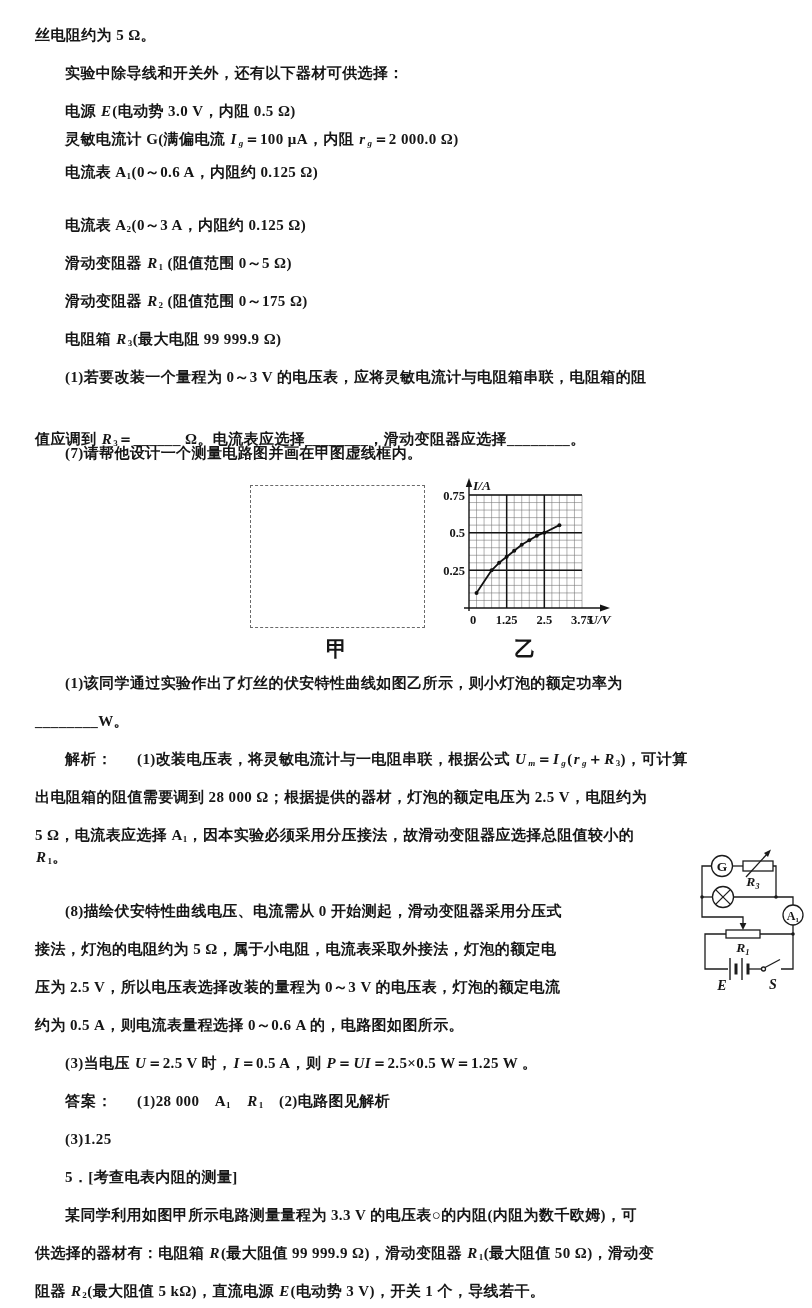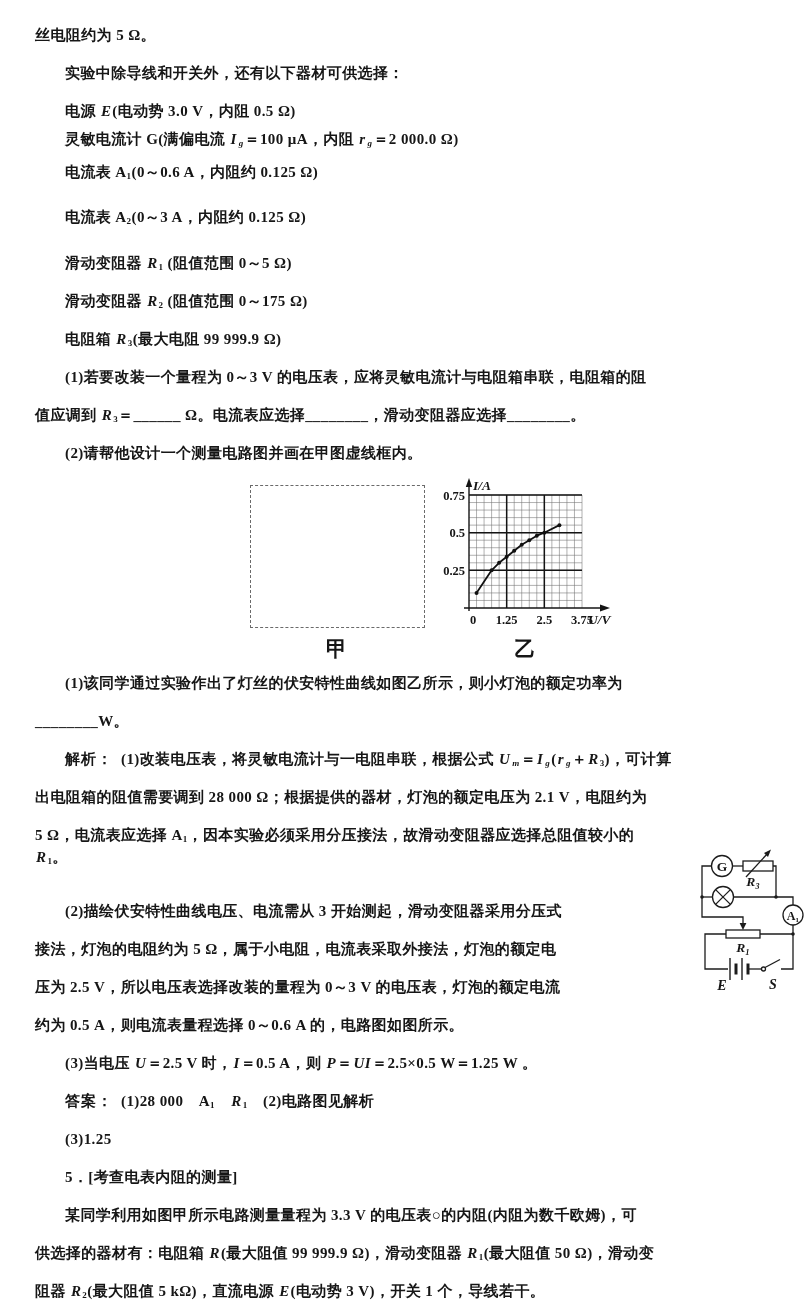--- a/index.html
+++ b/index.html
@@ -1,21 +1,21 @@
 <!DOCTYPE html>
 <html><head>
 <meta charset="utf-8">
 <style>
   html,body{margin:0;padding:0;background:#ffffff;}
   body{width:812px;height:1308px;position:relative;overflow:hidden;
        font-family:"Liberation Serif","DejaVu Serif",serif;font-weight:bold;color:#161616;}
   .ln{position:absolute;left:35px;height:38px;line-height:38px;font-size:15px;
       letter-spacing:0.4px;white-space:nowrap;}
   .ln.indent{left:65px;}
-  .lbl{font-weight:bold;letter-spacing:1px;margin-right:8px;}
+  .lbl{font-weight:bold;letter-spacing:1px;margin-right:24px;}
   sub{font-size:0.6em;vertical-align:-0.2em;line-height:0;}
   i{padding:0 1px;}
   .figure-row{position:absolute;top:478px;left:0;width:812px;height:192px;}
   .dashed-box{position:absolute;left:250px;top:7px;width:173px;height:141px;
               border:1.7px dashed #6a6a6a;background:#fff;}
   .fig-label{position:absolute;top:155px;height:32px;line-height:32px;
              font-size:21px;text-align:center;}
   #jia-label{left:250px;width:173px;}
   #yi-label{left:425px;width:200px;}
   #iv-chart{position:absolute;left:425px;top:0px;}
@@ -23,27 +23,27 @@
   svg text{font-family:"Liberation Serif","DejaVu Serif",serif;font-weight:bold;fill:#161616;}
 </style>
 </head>
 <body>
 
 <div class="ln" style="top:16px">丝电阻约为 5 Ω。</div>
 <div class="ln indent" style="top:54px">实验中除导线和开关外，还有以下器材可供选择：</div>
 <div class="ln indent" style="top:92px">电源 <i>E</i>(电动势 3.0 V，内阻 0.5 Ω)</div>
 <div class="ln indent" style="top:120px">灵敏电流计 G(满偏电流 <i>I</i><sub><i>g</i></sub>＝100 μA，内阻 <i>r</i><sub><i>g</i></sub>＝2 000.0 Ω)</div>
 <div class="ln indent" style="top:153px">电流表 A<sub>1</sub>(0～0.6 A，内阻约 0.125 Ω)</div>
-<div class="ln indent" style="top:198px">电流表 A<sub>2</sub>(0～3 A，内阻约 0.125 Ω)</div>
+<div class="ln indent" style="top:206px">电流表 A<sub>2</sub>(0～3 A，内阻约 0.125 Ω)</div>
 <div class="ln indent" style="top:244px">滑动变阻器 <i>R</i><sub>1</sub> (阻值范围 0～5 Ω)</div>
 <div class="ln indent" style="top:282px">滑动变阻器 <i>R</i><sub>2</sub> (阻值范围 0～175 Ω)</div>
 <div class="ln indent" style="top:320px">电阻箱 <i>R</i><sub>3</sub>(最大电阻 99 999.9 Ω)</div>
 <div class="ln indent" style="top:358px">(1)若要改装一个量程为 0～3 V 的电压表，应将灵敏电流计与电阻箱串联，电阻箱的阻</div>
-<div class="ln" style="top:396px">值应调到 <i>R</i><sub>3</sub>＝______ Ω。电流表应选择________，滑动变阻器应选择________。</div>
-<div class="ln indent" style="top:434px">(2)请帮他设计一个测量电路图并画在甲图虚线框内。</div>
+<div class="ln" style="top:420px">值应调到 <i>R</i><sub>3</sub>＝______ Ω。电流表应选择________，滑动变阻器应选择________。</div>
+<div class="ln indent" style="top:434px">(7)请帮他设计一个测量电路图并画在甲图虚线框内。</div>
 
 <div class="figure-row">
   <div class="dashed-box"></div>
   <div class="fig-label" id="jia-label">甲</div>
   <svg id="iv-chart" width="200" height="160" viewBox="0 0 200 160">
       <line x1="51.53333333333333" y1="17" x2="51.53333333333333" y2="130" stroke="#6f6f6f" stroke-width="0.55"></line>
       <line x1="59.06666666666666" y1="17" x2="59.06666666666666" y2="130" stroke="#6f6f6f" stroke-width="0.55"></line>
       <line x1="66.6" y1="17" x2="66.6" y2="130" stroke="#6f6f6f" stroke-width="0.55"></line>
       <line x1="74.13333333333333" y1="17" x2="74.13333333333333" y2="130" stroke="#6f6f6f" stroke-width="0.55"></line>
       <line x1="81.66666666666666" y1="17" x2="81.66666666666666" y2="130" stroke="#6f6f6f" stroke-width="0.55"></line>
@@ -101,24 +101,24 @@
       <text x="40" y="21.5" text-anchor="end" font-size="12.5">0.75</text>
       <text x="48" y="12" text-anchor="start" font-size="13.5" font-style="italic">I/A</text>
       <text x="163" y="146" text-anchor="start" font-size="13.5" font-style="italic">U/V</text>
     </svg>
   <div class="fig-label" id="yi-label">乙</div>
 </div>
 
 <div class="ln indent" style="top:664px">(1)该同学通过实验作出了灯丝的伏安特性曲线如图乙所示，则小灯泡的额定功率为</div>
 <div class="ln" style="top:702px">________W。</div>
 <div class="ln indent" style="top:740px"><b class="lbl">解析：</b><span>(1)改装电压表，将灵敏电流计与一电阻串联，根据公式 <i>U</i><sub><i>m</i></sub>＝<i>I</i><sub><i>g</i></sub>(<i>r</i><sub><i>g</i></sub>＋<i>R</i><sub>3</sub>)，可计算</span></div>
-<div class="ln" style="top:778px">出电阻箱的阻值需要调到 28 000 Ω；根据提供的器材，灯泡的额定电压为 2.1 V，电阻约为</div>
+<div class="ln" style="top:778px">出电阻箱的阻值需要调到 28 000 Ω；根据提供的器材，灯泡的额定电压为 2.5 V，电阻约为</div>
 <div class="ln" style="top:816px">5 Ω，电流表应选择 A<sub>1</sub>，因本实验必须采用分压接法，故滑动变阻器应选择总阻值较小的</div>
 <div class="ln" style="top:838px"><i>R</i><sub>1</sub>。</div>
-<div class="ln indent" style="top:892px">(2)描绘伏安特性曲线电压、电流需从 3 开始测起，滑动变阻器采用分压式</div>
+<div class="ln indent" style="top:892px">(8)描绘伏安特性曲线电压、电流需从 0 开始测起，滑动变阻器采用分压式</div>
 <div class="ln" style="top:930px">接法，灯泡的电阻约为 5 Ω，属于小电阻，电流表采取外接法，灯泡的额定电</div>
 <div class="ln" style="top:968px">压为 2.5 V，所以电压表选择改装的量程为 0～3 V 的电压表，灯泡的额定电流</div>
 <div class="ln" style="top:1006px">约为 0.5 A，则电流表量程选择 0～0.6 A 的，电路图如图所示。</div>
 <div class="ln indent" style="top:1044px">(3)当电压 <i>U</i>＝2.5 V 时，<i>I</i>＝0.5 A，则 <i>P</i>＝<i>UI</i>＝2.5×0.5 W＝1.25 W 。</div>
 <div class="ln indent" style="top:1082px"><b class="lbl">答案：</b><span>(1)28 000　A<sub>1</sub>　<i>R</i><sub>1</sub>　(2)电路图见解析</span></div>
 <div class="ln indent" style="top:1120px">(3)1.25</div>
 <div class="ln indent" style="top:1158px">5．[考查电表内阻的测量]</div>
 <div class="ln indent" style="top:1196px">某同学利用如图甲所示电路测量量程为 3.3 V 的电压表○的内阻(内阻为数千欧姆)，可</div>
 <div class="ln" style="top:1234px">供选择的器材有：电阻箱 <i>R</i>(最大阻值 99 999.9 Ω)，滑动变阻器 <i>R</i><sub>1</sub>(最大阻值 50 Ω)，滑动变</div>
 <div class="ln" style="top:1272px">阻器 <i>R</i><sub>2</sub>(最大阻值 5 kΩ)，直流电源 <i>E</i>(电动势 3 V)，开关 1 个，导线若干。</div>

